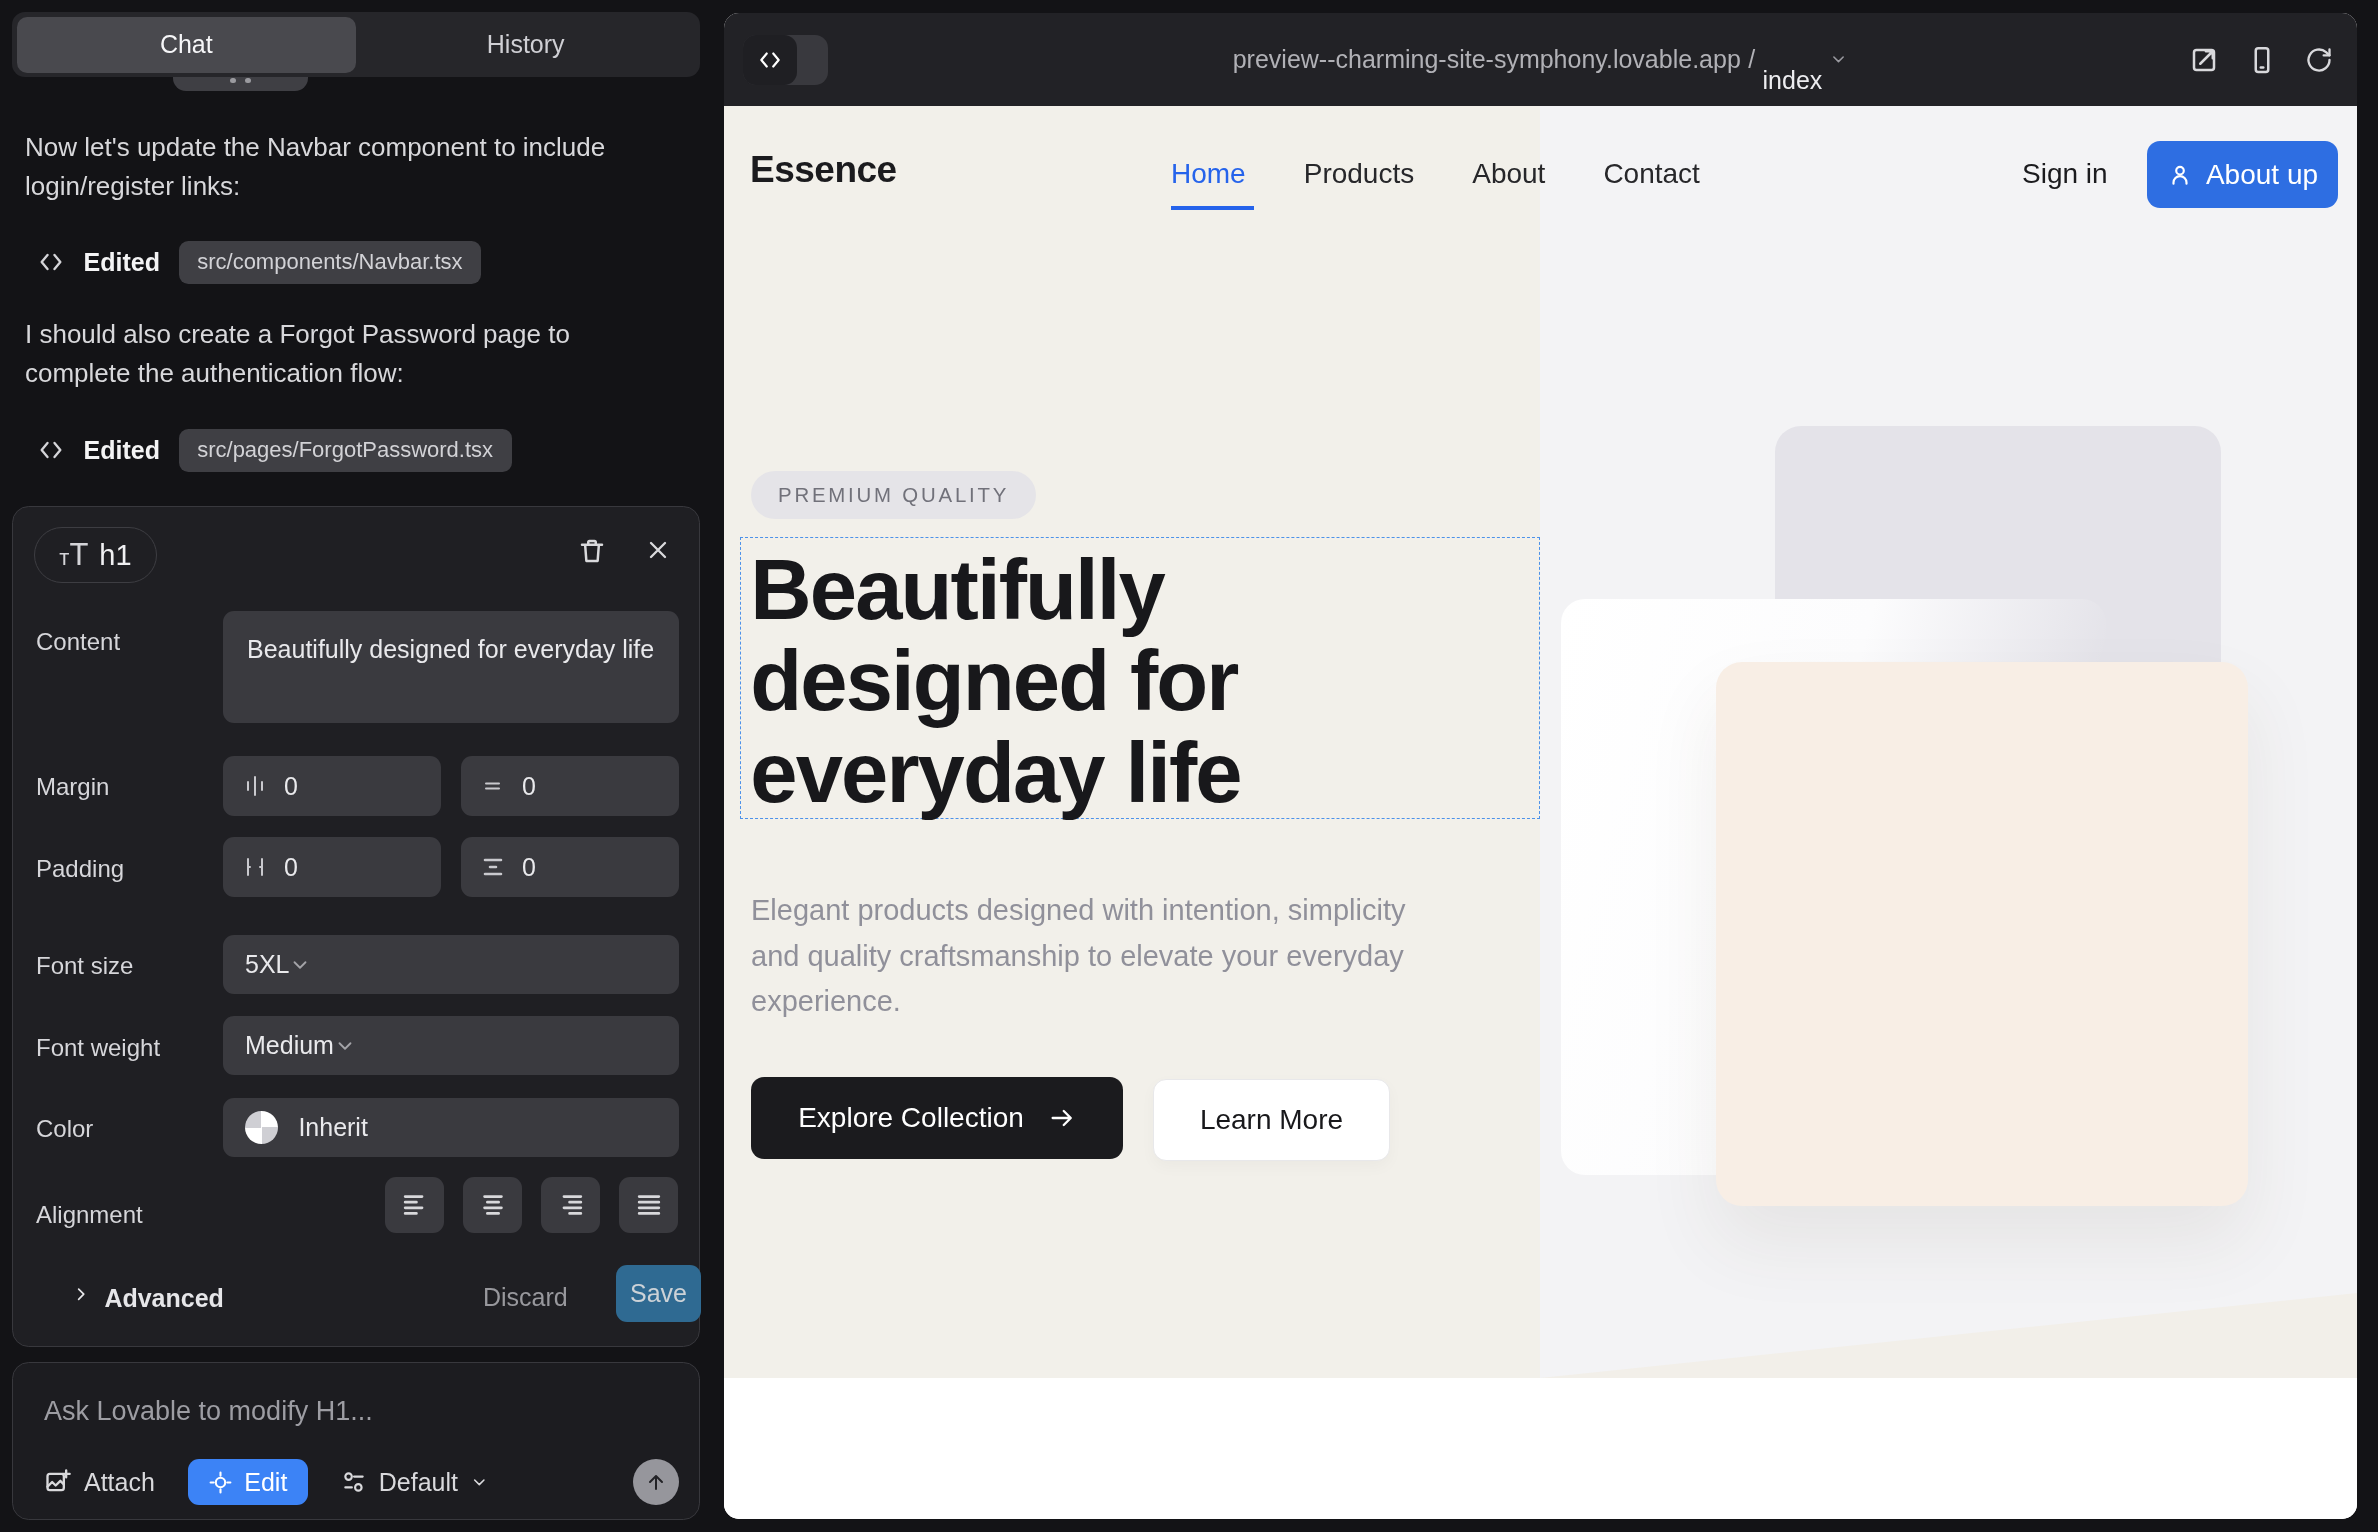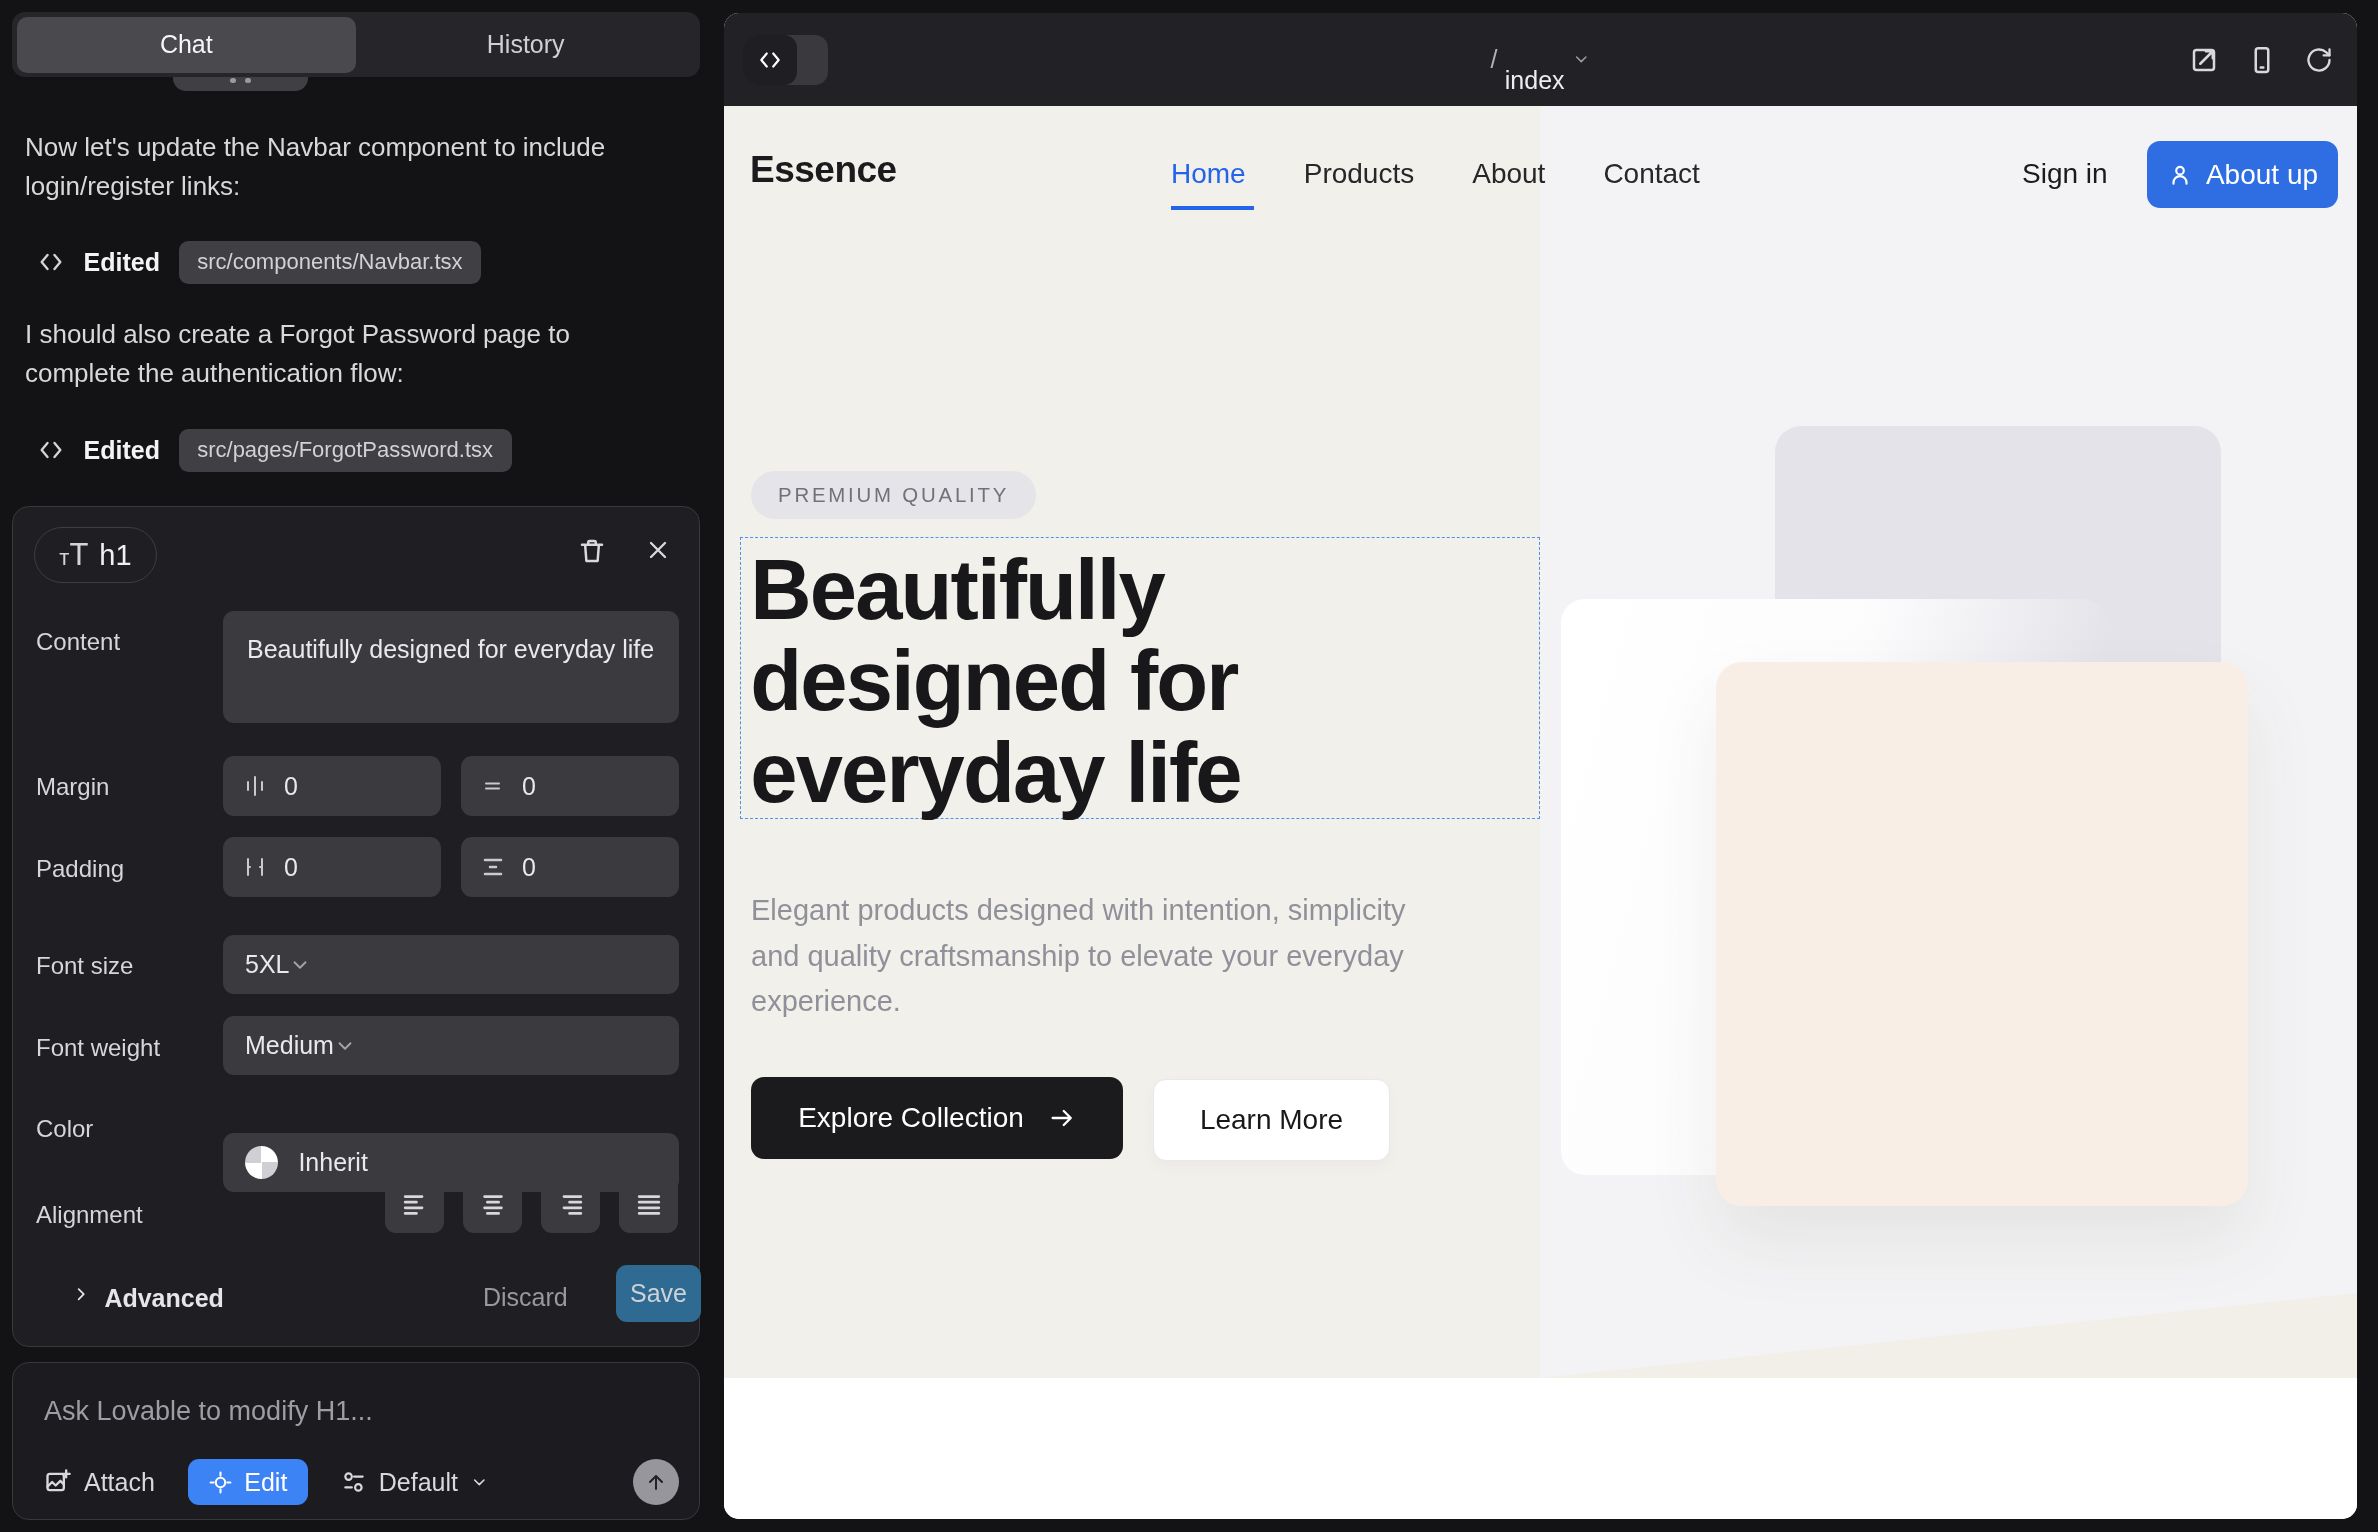--- a/index.html
+++ b/index.html
@@ -215,21 +215,21 @@
       <div class="abs field select" style="left:210px;top:509px;width:456px;">
         <span>Medium</span>
         <span class="chev">
           <svg class="ico" width="22" height="22" viewBox="0 0 24 24">
               <path d="M6 9l6 6 6-6"></path>
             </svg>
         </span>
       </div>
 
       <span class="abs row-label" style="left:23px;top:608px;">Color</span>
-      <div class="abs field select" style="left:210px;top:626px;width:456px;justify-content:flex-start;gap:20.4px;">
+      <div class="abs field select" style="left:210px;top:591px;width:456px;justify-content:flex-start;gap:20.4px;">
         <span class="swatch"></span>
         <span>Inherit</span>
       </div>
 
       <span class="abs row-label" style="left:23px;top:694px;">Alignment</span>
       <button class="abs align-btn" style="left:372px;top:670px;">
         <svg class="ico" width="28" height="28" viewBox="0 0 20 20" stroke-width="2.2">
           <path d="M3 4h12M3 8h8M3 12h12M3 16h8"></path>
           </svg>
       </button>
@@ -300,20 +300,21 @@
 
     <div class="abs chrome">
       <div class="abs code-toggle">
         <div class="abs code-seg">
           <svg class="ico" width="26" height="26" viewBox="0 0 24 24" stroke-width="2.4">
             <path d="M9 6 4 12l5 6M15 6l5 6-5 6"></path>
             </svg>
         </div>
       </div>
       <div class="abs url">
+        <span>preview--charming-site-symphony.lovable.app</span>
         <span> / </span>
         <span class="page">index</span>
         <svg class="ico" width="18.6" height="18.6" viewBox="0 0 24 24" style="color:#9a9aa0;">
           <path d="M6 9l6 6 6-6"></path>
           </svg>
       </div>
       <div class="abs chrome-actions">
         <button class="icon-btn">
           <svg class="ico" width="30" height="30" viewBox="0 0 24 24">
             <rect x="4" y="4" width="16" height="16" rx="2"></rect>

